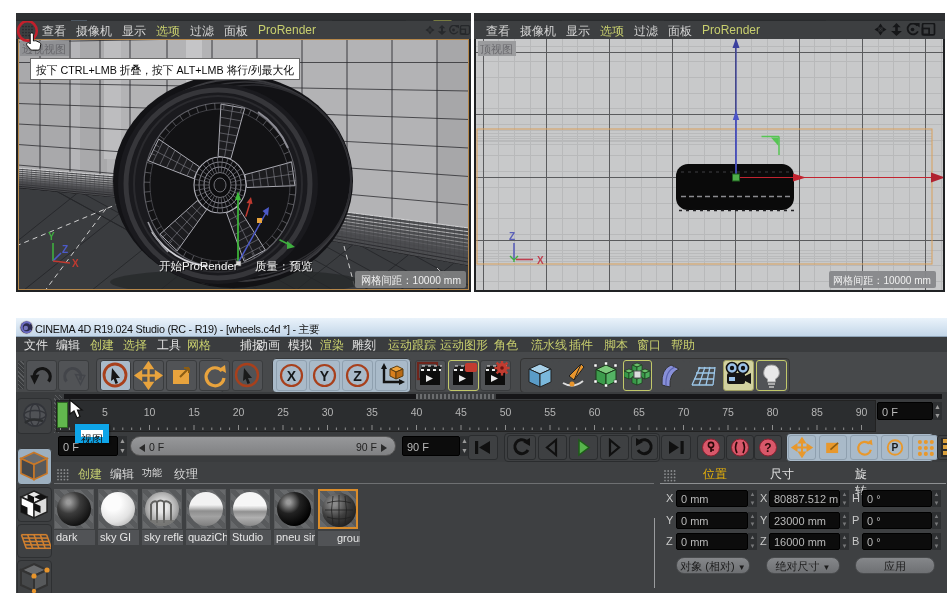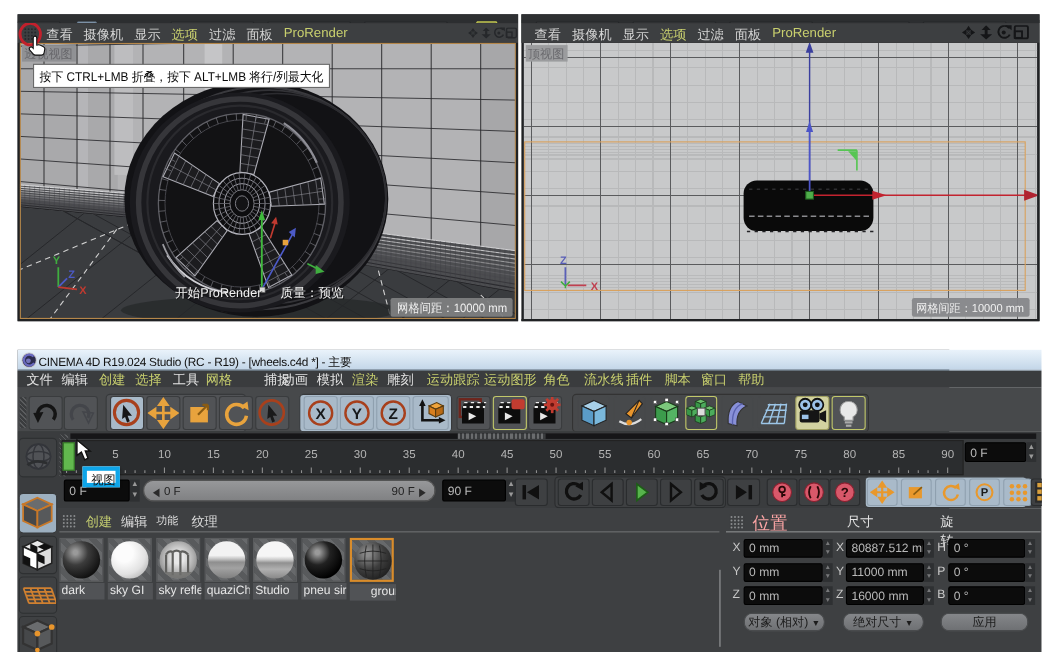--- a/index.html
+++ b/index.html
@@ -607,21 +607,21 @@
           <rect x="3" y="2" width="14" height="19" fill="#2a2a2a"></rect>
           <g fill="#d9a03c">
             <rect x="5" y="3" width="10" height="4"></rect>
             <rect x="5" y="9" width="10" height="4"></rect>
             <rect x="5" y="15" width="10" height="4"></rect>
           </g>
         </svg></div>
 <svg class="abs" style="left:48px;top:80px" width="26" height="30" viewBox="0 0 26 30">
         <path d="M6,2 L6,16 L10,13 L13,20 L16,18.5 L13.5,12 L18,12 Z" fill="#fff" stroke="#111" stroke-width="1.2"></path>
       </svg>
-<div class="abs" style="left:59px;top:106px;width:34px;height:19px;background:#fff;border:4px solid #0ea5e9;box-shadow:1px 1px 2px rgba(0,0,0,.4);font-size:11px;color:#111;text-align:right;line-height:18px">视图</div>
+<div class="abs" style="left:59px;top:106px;width:34px;height:19px;background:#fff;border:6px solid #0ea5e9;box-shadow:1px 1px 2px rgba(0,0,0,.4);font-size:11px;color:#111;text-align:left;line-height:18px">视图</div>
  <div class="abs" id="lower"></div>
 <div class="abs" style="left:1px;top:130px;width:35px;height:37px;background:#9db0c0;border:1px solid #37393b;border-radius:4px"><svg width="33" height="35" viewBox="0 0 33 34">
           <polygon points="16,3 29,9 16,15 3,9" fill="#6a6c6e" stroke="#c87828" stroke-width="1.6"></polygon>
           <polygon points="3,9 16,15 16,30 3,24" fill="#46484a" stroke="#c87828" stroke-width="1.6"></polygon>
           <polygon points="29,9 16,15 16,30 29,24" fill="#57595b" stroke="#c87828" stroke-width="1.6"></polygon>
         </svg></div>
 <div class="abs" style="left:1px;top:169px;width:35px;height:35px;background:#3f4143;border:1px solid #2e3032;border-radius:4px"><svg width="33" height="33" viewBox="0 0 33 33">
           <polygon points="16,3 29,9 16,15 3,9" fill="#e8e8e8" stroke="#222" stroke-width="1.4"></polygon>
           <polygon points="3,9 16,15 16,30 3,24" fill="#fff" stroke="#222" stroke-width="1.4"></polygon>
           <polygon points="29,9 16,15 16,30 29,24" fill="#ddd" stroke="#222" stroke-width="1.4"></polygon>
@@ -733,38 +733,38 @@
             <circle cx="2.0" cy="8.4" r="0.9"></circle>
             <circle cx="5.2" cy="8.4" r="0.9"></circle>
             <circle cx="8.4" cy="8.4" r="0.9"></circle>
             <circle cx="11.600000000000001" cy="8.4" r="0.9"></circle>
             <circle cx="2.0" cy="11.600000000000001" r="0.9"></circle>
             <circle cx="5.2" cy="11.600000000000001" r="0.9"></circle>
             <circle cx="8.4" cy="11.600000000000001" r="0.9"></circle>
             <circle cx="11.600000000000001" cy="11.600000000000001" r="0.9"></circle>
           </g>
         </svg></div>
-<span class="abs" style="left:668px;top:148px;font-size:16px;color:#fca5a5">位置</span>
+<span class="abs" style="left:687px;top:148px;font-size:12px;color:#eab308">位置</span>
 <span class="abs" style="left:754px;top:148px;font-size:12px;color:#e4e4e4">尺寸</span>
 <span class="abs" style="left:839px;top:148px;font-size:12px;color:#e4e4e4">旋转</span>
 <div class="abs" style="left:644px;top:165px;width:286px;height:1px;background:#8e9092"></div>
 <span class="abs" style="left:650px;top:174px;font-size:11px;color:#c9c9c9">X</span>
 <div class="field" style="left:660px;top:172px;width:72px;height:17px;line-height:17px">0 mm</div>
 <div class="abs" style="left:732px;top:172px;width:9px;height:17px;background:#2e3032;color:#77787a;font-size:6px;text-align:center;line-height:8.5px">▲<br>▼</div>
 <span class="abs" style="left:744px;top:174px;font-size:11px;color:#c9c9c9">X</span>
 <div class="field" style="left:753px;top:172px;width:71px;height:17px;line-height:17px">80887.512 mm</div>
 <div class="abs" style="left:824px;top:172px;width:9px;height:17px;background:#2e3032;color:#77787a;font-size:6px;text-align:center;line-height:8.5px">▲<br>▼</div>
 <span class="abs" style="left:836px;top:174px;font-size:11px;color:#c9c9c9">H</span>
 <div class="field" style="left:846px;top:172px;width:70px;height:17px;line-height:17px">0 °</div>
 <div class="abs" style="left:916px;top:172px;width:9px;height:17px;background:#2e3032;color:#77787a;font-size:6px;text-align:center;line-height:8.5px">▲<br>▼</div>
 <span class="abs" style="left:650px;top:195.5px;font-size:11px;color:#c9c9c9">Y</span>
 <div class="field" style="left:660px;top:193.5px;width:72px;height:17px;line-height:17px">0 mm</div>
 <div class="abs" style="left:732px;top:193.5px;width:9px;height:17px;background:#2e3032;color:#77787a;font-size:6px;text-align:center;line-height:8.5px">▲<br>▼</div>
 <span class="abs" style="left:744px;top:195.5px;font-size:11px;color:#c9c9c9">Y</span>
-<div class="field" style="left:753px;top:193.5px;width:71px;height:17px;line-height:17px">11000 mm</div>
+<div class="field" style="left:753px;top:193.5px;width:71px;height:17px;line-height:17px">23000 mm</div>
 <div class="abs" style="left:824px;top:193.5px;width:9px;height:17px;background:#2e3032;color:#77787a;font-size:6px;text-align:center;line-height:8.5px">▲<br>▼</div>
 <span class="abs" style="left:836px;top:195.5px;font-size:11px;color:#c9c9c9">P</span>
 <div class="field" style="left:846px;top:193.5px;width:70px;height:17px;line-height:17px">0 °</div>
 <div class="abs" style="left:916px;top:193.5px;width:9px;height:17px;background:#2e3032;color:#77787a;font-size:6px;text-align:center;line-height:8.5px">▲<br>▼</div>
 <span class="abs" style="left:650px;top:217px;font-size:11px;color:#c9c9c9">Z</span>
 <div class="field" style="left:660px;top:215px;width:72px;height:17px;line-height:17px">0 mm</div>
 <div class="abs" style="left:732px;top:215px;width:9px;height:17px;background:#2e3032;color:#77787a;font-size:6px;text-align:center;line-height:8.5px">▲<br>▼</div>
 <span class="abs" style="left:744px;top:217px;font-size:11px;color:#c9c9c9">Z</span>
 <div class="field" style="left:753px;top:215px;width:71px;height:17px;line-height:17px">16000 mm</div>
 <div class="abs" style="left:824px;top:215px;width:9px;height:17px;background:#2e3032;color:#77787a;font-size:6px;text-align:center;line-height:8.5px">▲<br>▼</div>

